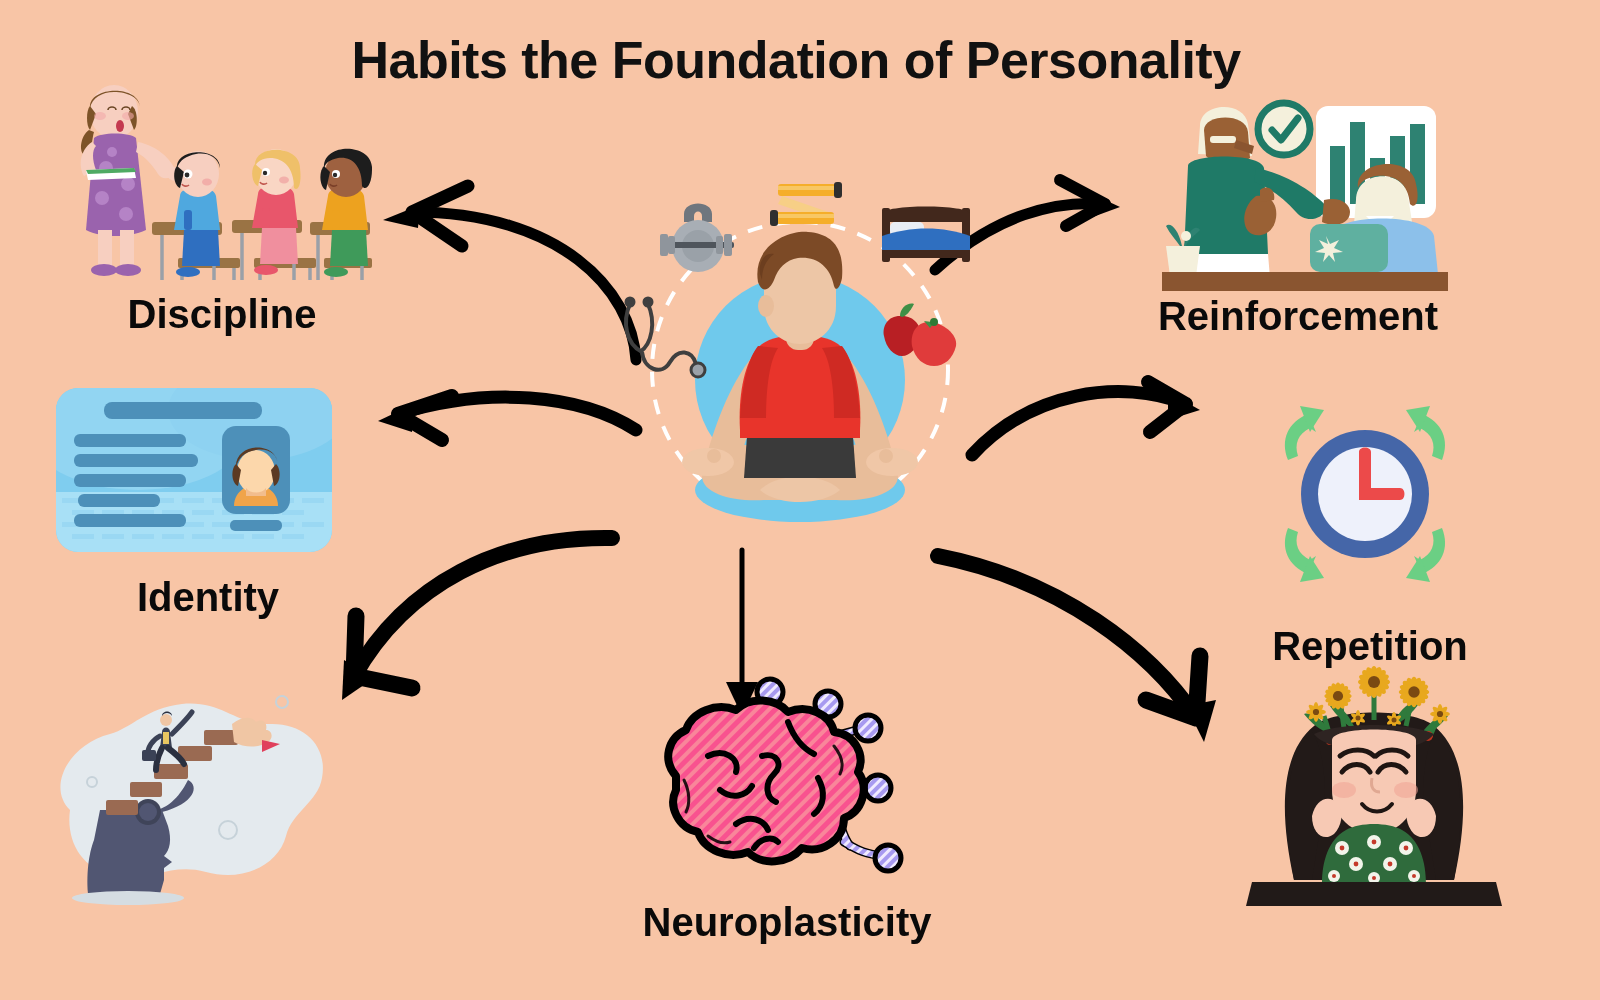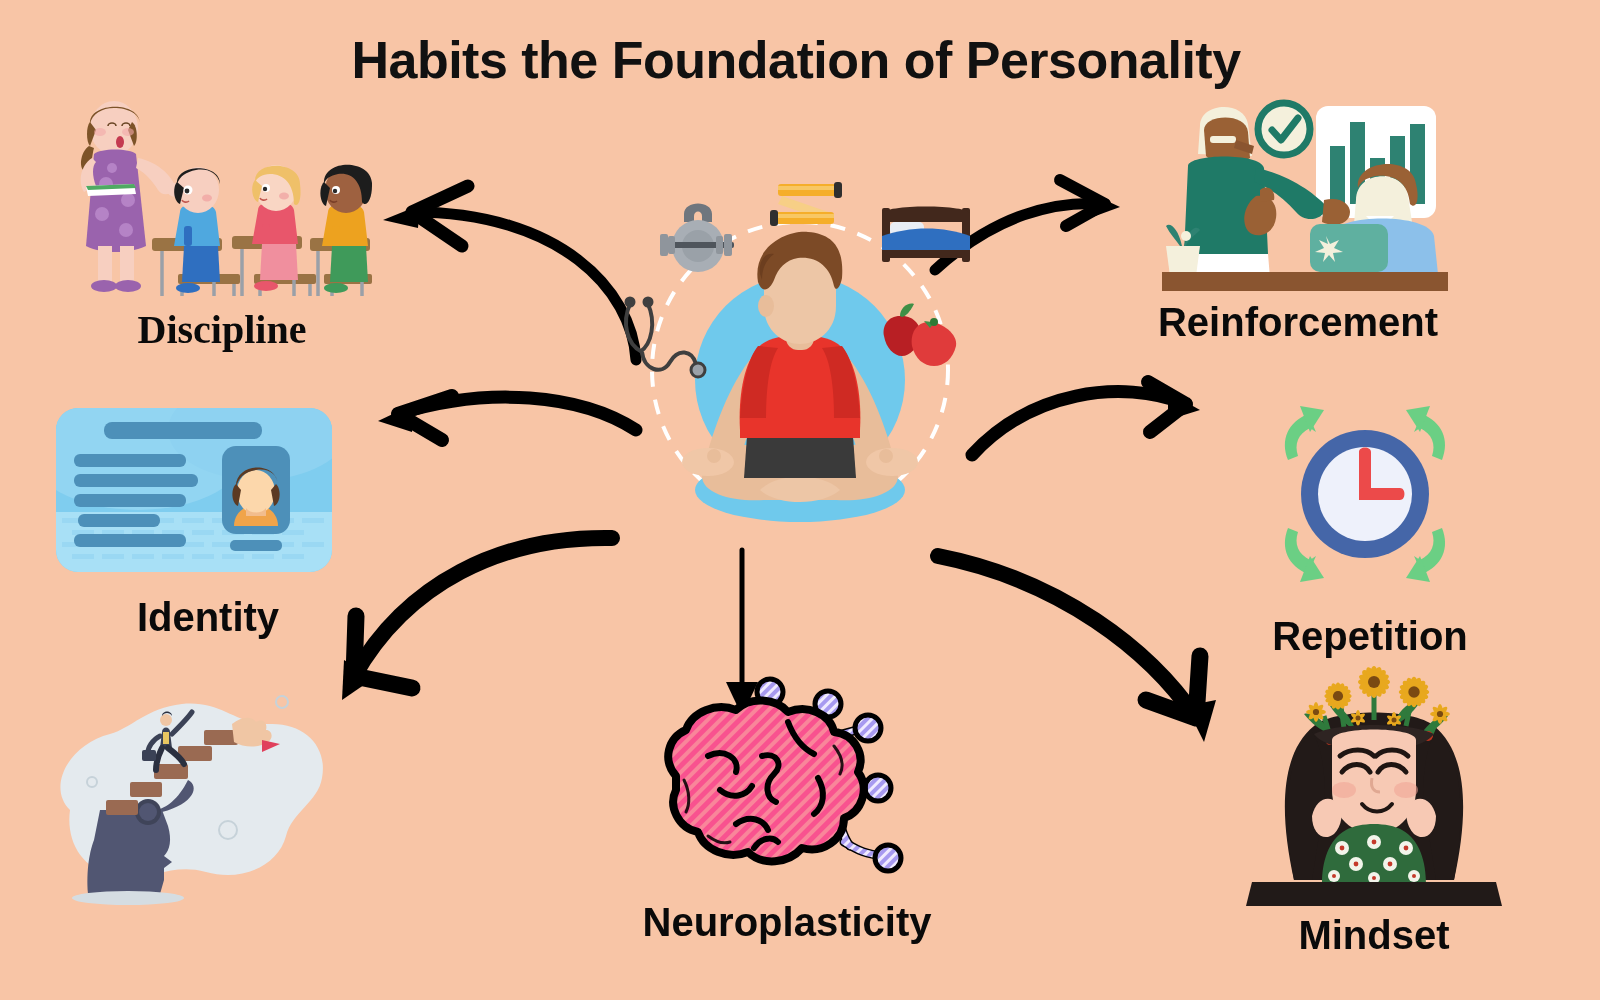--- a/index.html
+++ b/index.html
@@ -25,33 +25,33 @@
     text-align:center;
     font-size:40px; font-weight:bold; color:#0a0a0a;
     white-space:nowrap;
     line-height:1.05;
   }
 
   
   svg.layer { position:absolute; inset:0; width:1600px; height:1000px; overflow:visible; pointer-events:none; }
 
   
-  #n-discipline     { left:62px;   top:96px;  width:320px;font-family:Liberation Serif, serif; }
+  #n-discipline     { left:62px;   top:80px;  width:320px; }
   #n-reinforcement  { left:1128px; top:96px;  width:340px; }
-  #n-identity       { left:48px;   top:400px; width:320px; }
+  #n-identity       { left:48px;   top:380px; width:320px; }
   #n-repetition     { left:1240px; top:388px; width:260px; }
   #n-consistency    { left:36px;   top:690px; width:320px; }
   #n-neuro          { left:612px;  top:660px; width:350px; }
   #n-mindset        { left:1234px; top:648px; width:280px; }
   #n-center         { left:640px;  top:190px; width:320px; }
 
   #n-discipline .label    { margin-top:4px; }
-  #n-reinforcement .label { margin-top:6px; }
+  #n-reinforcement .label { }
   #n-identity .label      { margin-top:12px; }
-  #n-repetition .label    { margin-top:8px; }
+  #n-repetition .label    { margin-top:18px; }
   #n-consistency .label   { margin-top:2px; }
   #n-neuro .label         { margin-top:2px; }
   #n-mindset .label       { margin-top:2px; }
 </style>
 </head>
 <body>
 
 <div id="stage">
 
   <div id="title">Habits the Foundation of Personality</div>
@@ -682,16 +682,15 @@
             </g>
           <g>
               <circle cx="180" cy="228" r="6"></circle>
               <circle cx="180" cy="228" r="2" fill="#c5392a"></circle>
             </g>
         </g>
 
         <path d="M18 234 L262 234 L268 258 L12 258 Z" fill="#211a18"></path>
       </svg>
     </div>
-    <div class="label">Mindset</div>
   </div>
 
 </div>
 
 </body></html>

